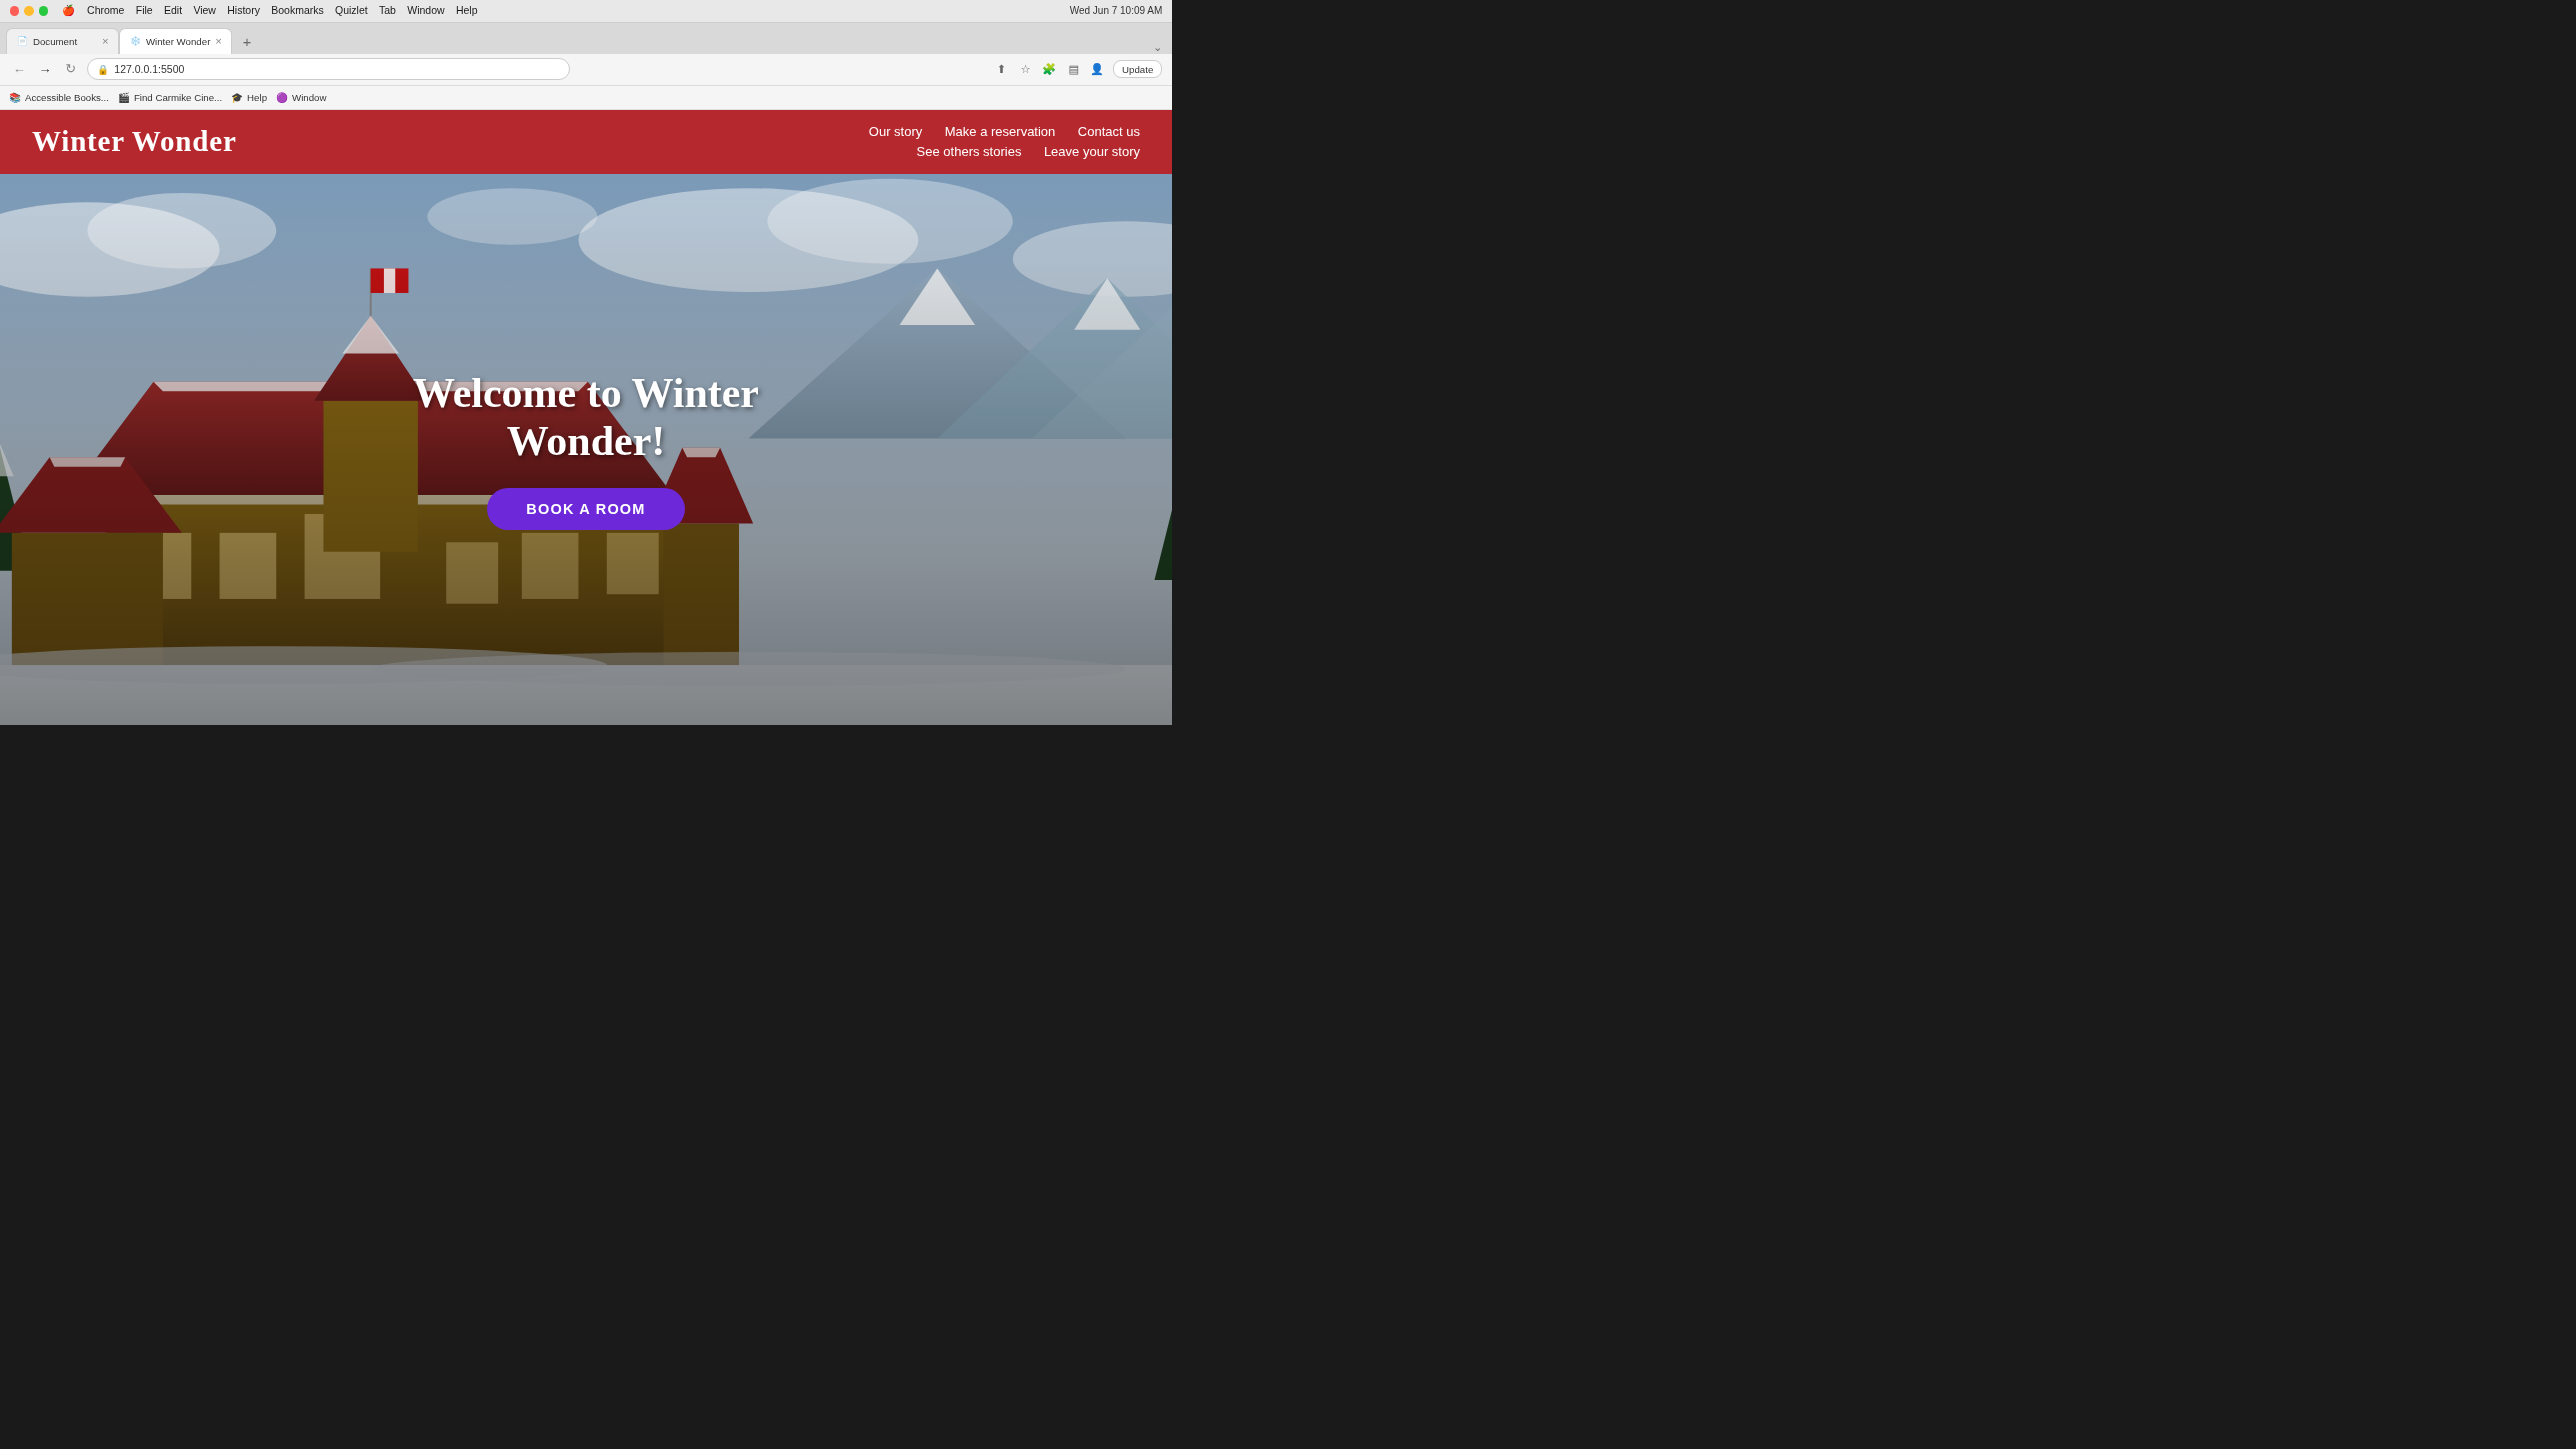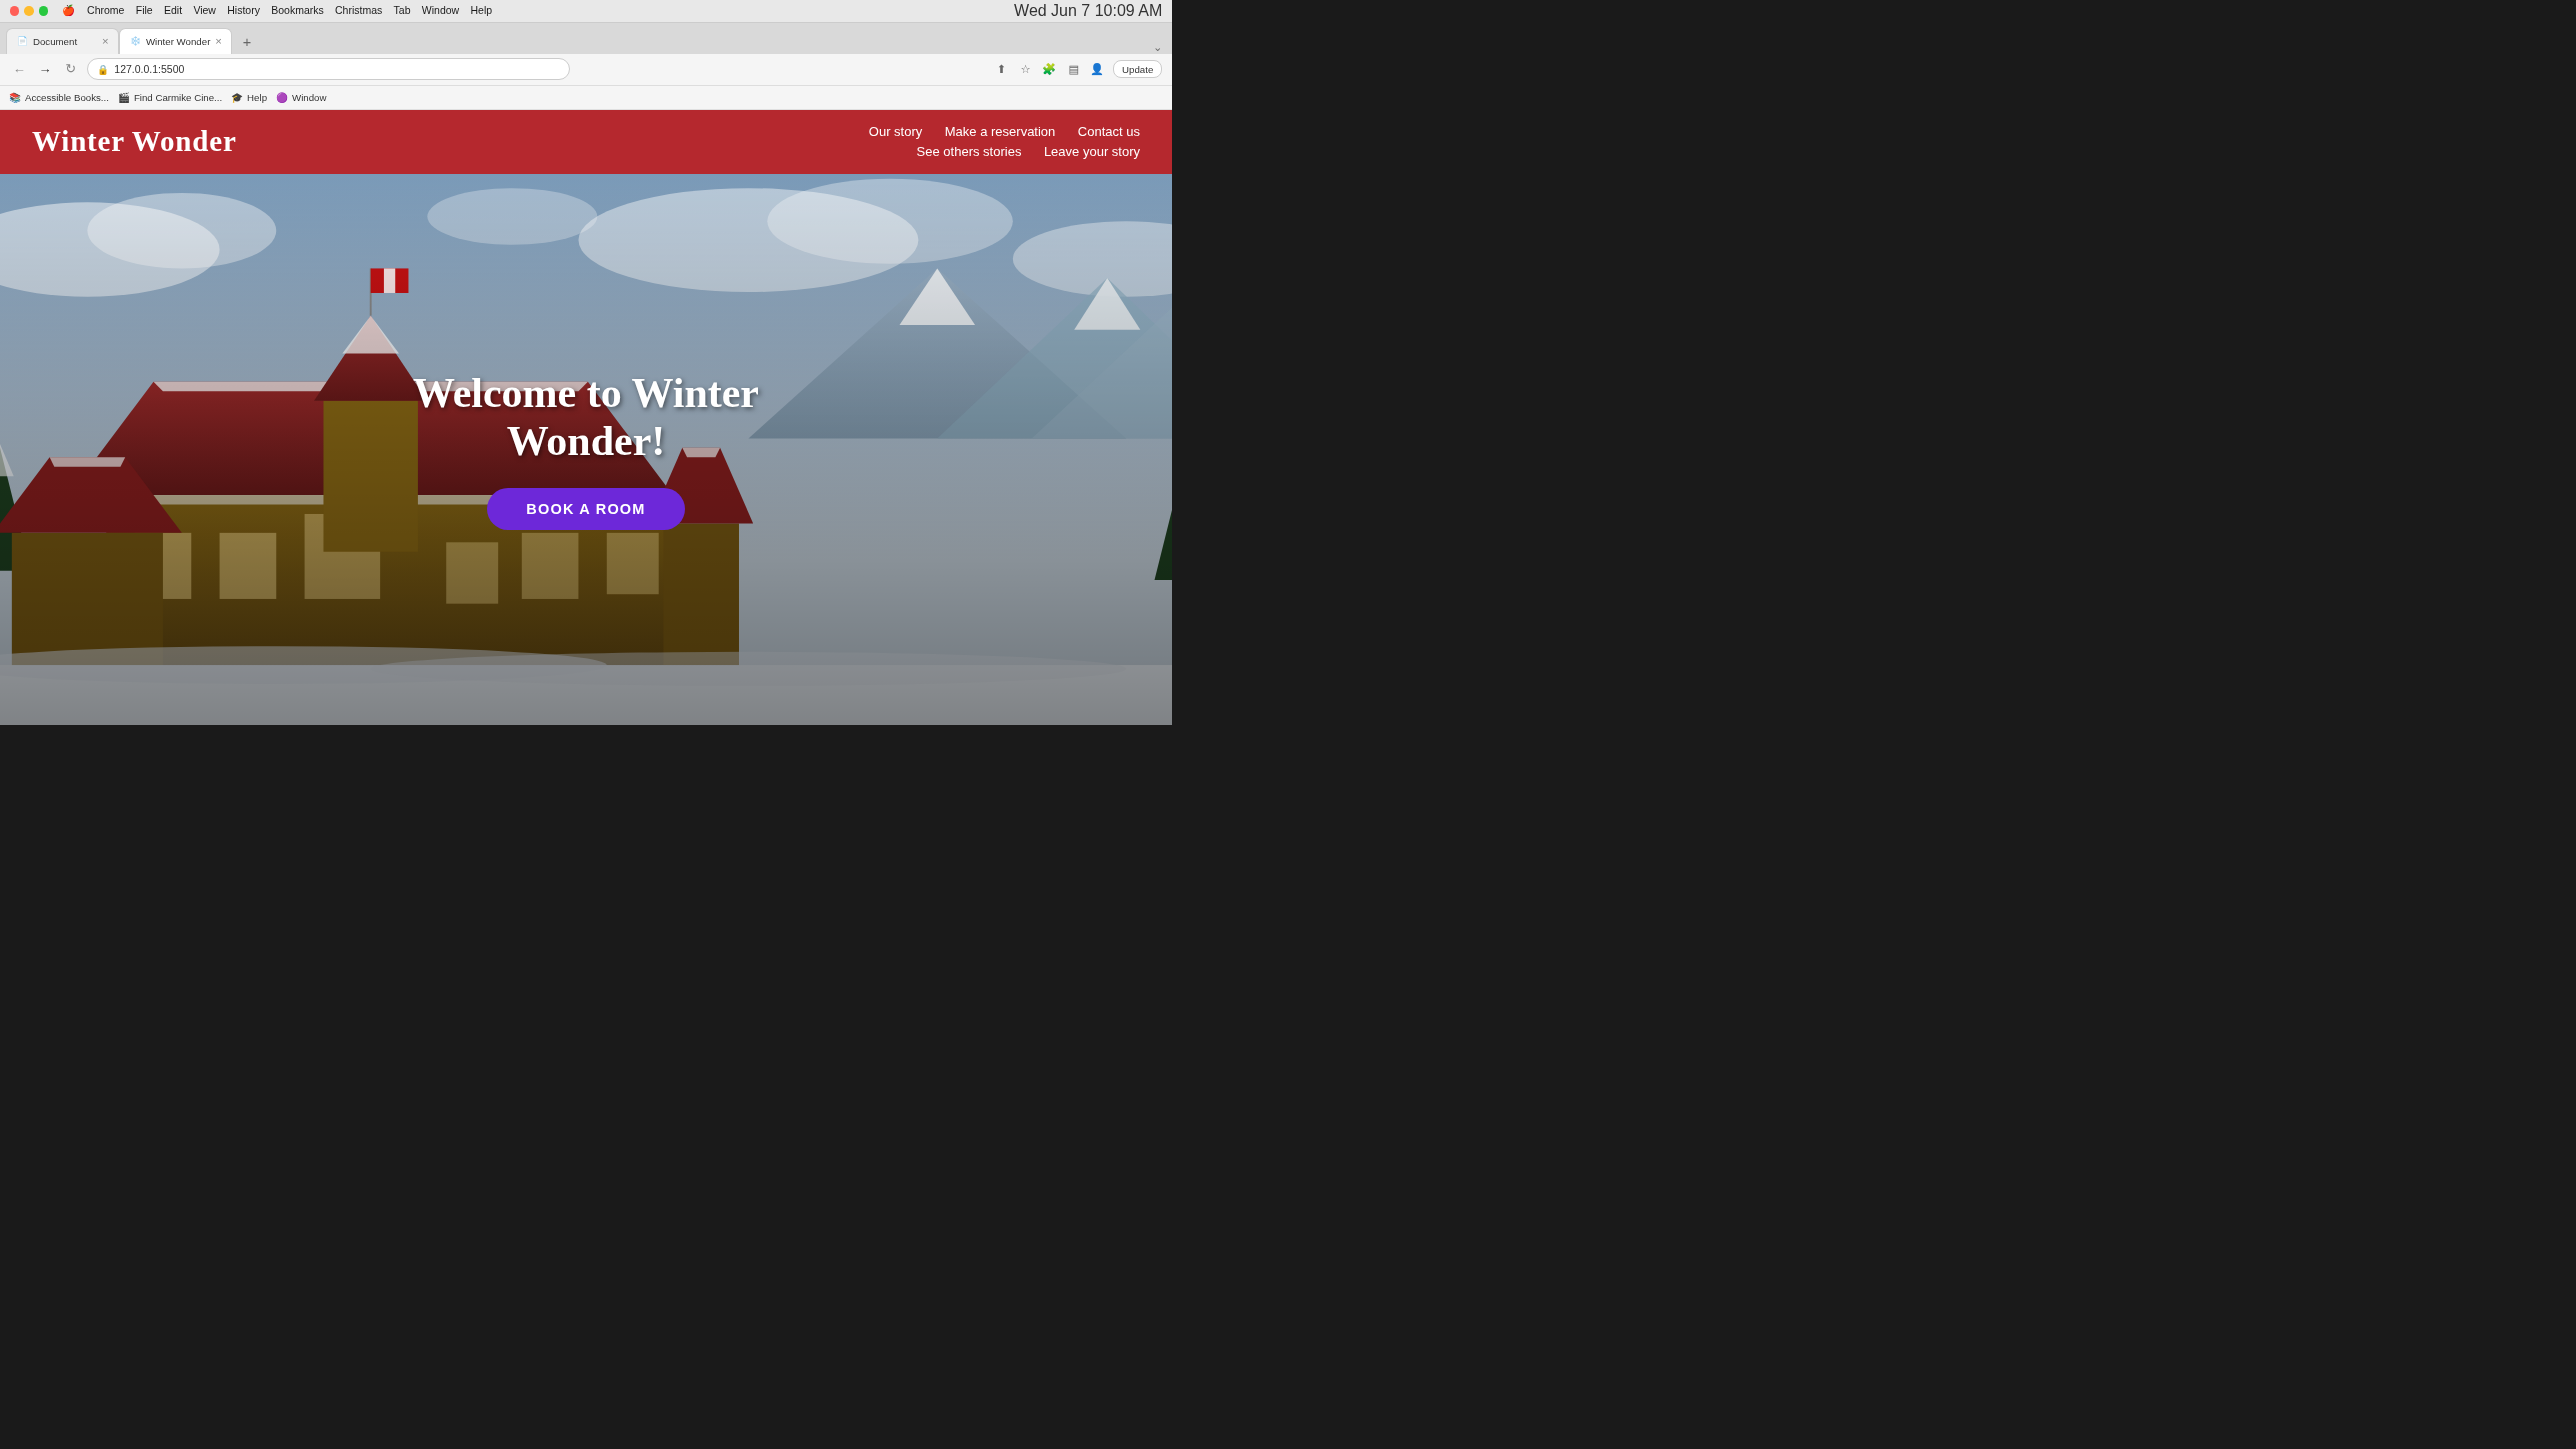--- a/index.html
+++ b/index.html
@@ -20,21 +20,21 @@
       display: flex;
       align-items: center;
       padding: 0 9.7px;
       gap: 8px;
       font-size: 10.5px;
       color: #333;
       border-bottom: 0.8px solid #ccc;
     }
     .os-bar .menu-items { display: flex; gap: 11.3px; font-size: 10.5px; color: #1a1a1a; }
     .os-bar .menu-items span { cursor: default; }
-    .os-bar .right-icons { margin-left: auto; display: flex; align-items: flex-end; gap: 6.4px; font-size: 16px; }
+    .os-bar .right-icons { margin-left: auto; display: flex; align-items: flex-end; gap: 6.4px; font-size: 10px; }
 
     
     .traffic { display: flex; gap: 4.8px; margin-right: 6.4px; }
     .traffic .dot { width: 9.7px; height: 9.7px; border-radius: 50%; }
     .dot-red { background: #ff5f57; }
     .dot-yellow { background: #febc2e; }
     .dot-green { background: #28c840; }
 
     
     .tab-bar {
@@ -216,21 +216,21 @@
     <div class="dot dot-green"></div>
   </div>
   <div class="menu-items">
     <span>🍎</span>
     <span>Chrome</span>
     <span>File</span>
     <span>Edit</span>
     <span>View</span>
     <span>History</span>
     <span>Bookmarks</span>
-    <span>Christmas</span>
+    <span>Quizlet</span>
     <span>Tab</span>
     <span>Window</span>
     <span>Help</span>
   </div>
   <div class="right-icons">
     <span>Wed Jun 7  10:09 AM</span>
   </div>
 </div>
 
 <div class="tab-bar">

